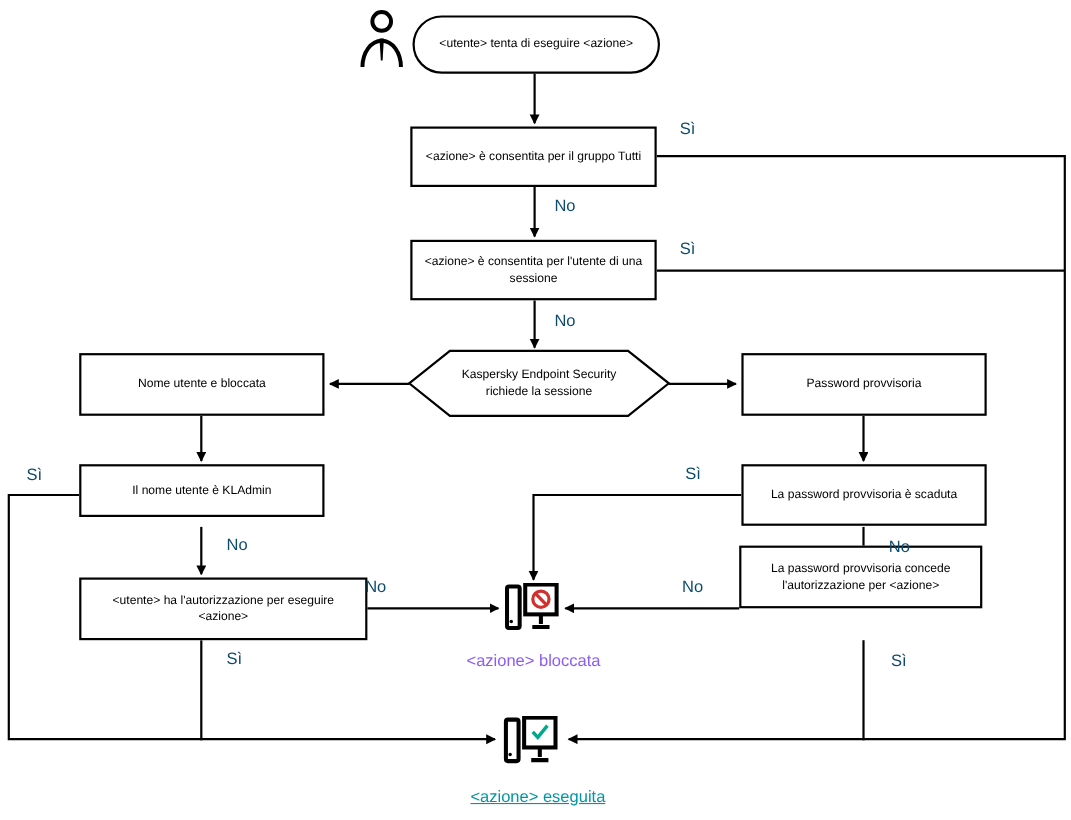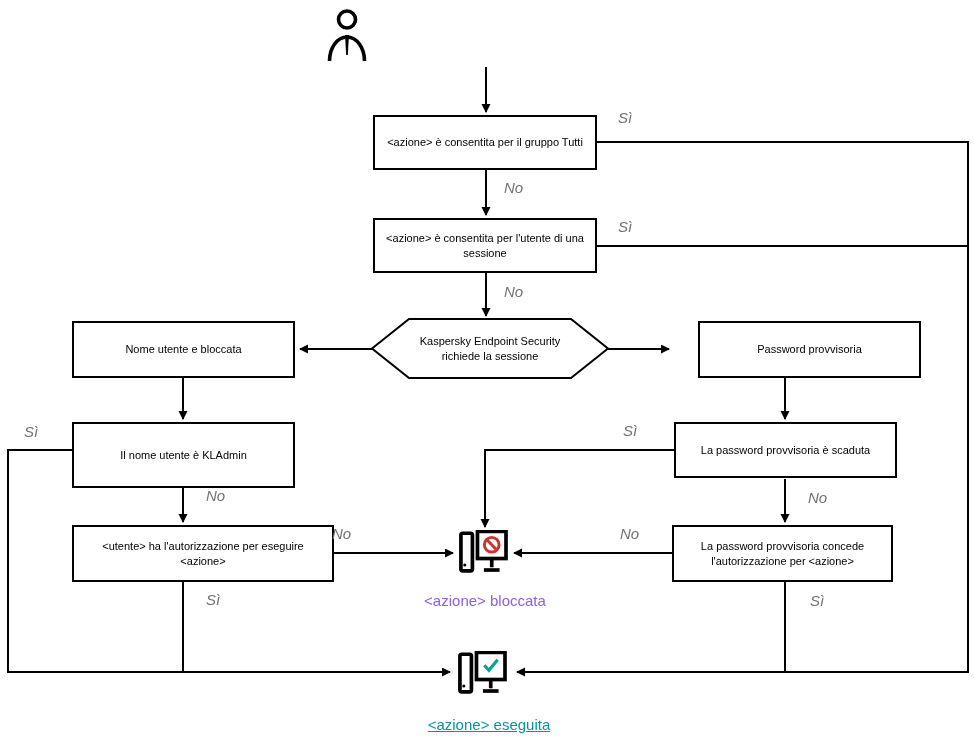--- a/index.html
+++ b/index.html
@@ -9,21 +9,21 @@
   }
   svg.wires { position:absolute; left:0; top:0; }
   .wire { stroke:#000; stroke-width:2; fill:none; }
   .node {
     position:absolute; display:flex; align-items:center; justify-content:center;
     text-align:center; font-size:11px; line-height:1.35; color:#000;
     background:#fff; border:2px solid #000; box-sizing:border-box; padding:2px 10px;
   }
   .node.stadium { border-radius:28px; }
   .node.plain { border:none; background:transparent; }
-  .edge-label { position:absolute; font-size:15px; color:#737373;font-style:italic; }
+  .edge-label { position:absolute; font-size:15px; color:#0c4a6e; }
   .result-label { position:absolute; font-size:15px; width:210px; text-align:center; }
   .icon { position:absolute; }
 </style>
 </head>
 <body>
 
 <div class="canvas">
 
   <svg class="wires" width="974" height="745" viewBox="0 0 974 745">
     <defs>
@@ -67,38 +67,39 @@
 
     <polygon points="372,348.5 409,319 571,319 608,348.5 571,378 409,378" fill="#fff" stroke="#000" stroke-width="2"></polygon>
   </svg>
 
   <svg class="icon" style="left:326px; top:9px;" width="42" height="54" viewBox="0 0 42 54">
     <circle cx="21" cy="10.5" r="8.5" fill="none" stroke="#000" stroke-width="3.6"></circle>
     <path d="M3.5,52 A17.5,24 0 0 1 38.5,52" fill="none" stroke="#000" stroke-width="3.6"></path>
     <polygon points="19,26 23,26 21.8,46 20.2,46" fill="#000"></polygon>
   </svg>
 
+  <div class="node stadium" style="left:375px; top:14px; width:225px; height:53px;">&lt;utente&gt; tenta di eseguire &lt;azione&gt;</div>
 
   <div class="node" style="left:373px; top:115px; width:224px; height:55px;">&lt;azione&gt; è consentita per il gruppo Tutti</div>
 
   <div class="node" style="left:373px; top:218px; width:224px; height:55px;">&lt;azione&gt; è consentita per l'utente di una sessione</div>
 
   <div class="node plain" style="left:393px; top:322px; width:194px; height:54px;">Kaspersky Endpoint Security richiede la sessione</div>
 
   <div class="node" style="left:72px; top:321px; width:223px; height:57px;">Nome utente e bloccata</div>
 
-  <div class="node" style="left:674px; top:321px; width:223px; height:57px;margin-left:24px;">Password provvisoria</div>
+  <div class="node" style="left:674px; top:321px; width:223px; height:57px;">Password provvisoria</div>
 
-  <div class="node" style="left:72px; top:422px; width:223px; height:66px;">Il nome utente è KLAdmin</div>
+  <div class="node" style="left:72px; top:422px; width:223px; height:48px;">Il nome utente è KLAdmin</div>
 
   <div class="node" style="left:674px; top:422px; width:223px; height:56px;">La password provvisoria è scaduta</div>
 
   <div class="node" style="left:72px; top:525px; width:262px; height:57px;">&lt;utente&gt; ha l'autorizzazione per eseguire &lt;azione&gt;</div>
 
-  <div class="node" style="left:672px; top:525px; width:221px; height:57px;">La password provvisoria concede l'autorizzazione per &lt;azione&gt;</div>
+  <div class="node" style="left:672px; top:496px; width:221px; height:57px;">La password provvisoria concede l'autorizzazione per &lt;azione&gt;</div>
 
   <span class="edge-label" style="left:618px; top:109px;">Sì</span>
   <span class="edge-label" style="left:504px; top:179px;">No</span>
   <span class="edge-label" style="left:618px; top:218px;">Sì</span>
   <span class="edge-label" style="left:504px; top:283px;">No</span>
   <span class="edge-label" style="left:24px;  top:423px;">Sì</span>
   <span class="edge-label" style="left:206px; top:487px;">No</span>
   <span class="edge-label" style="left:623px; top:422px;">Sì</span>
   <span class="edge-label" style="left:808px; top:489px;">No</span>
   <span class="edge-label" style="left:332px; top:525px;">No</span>

